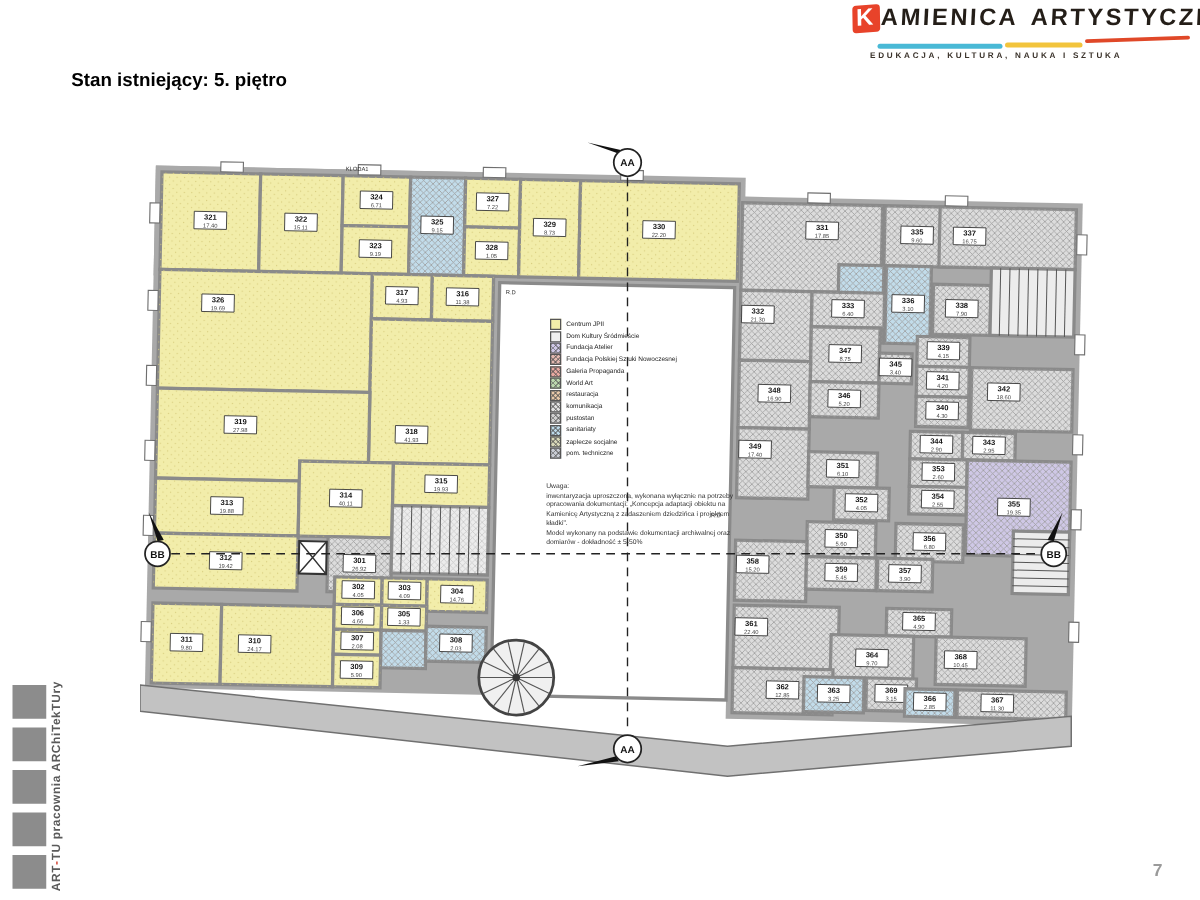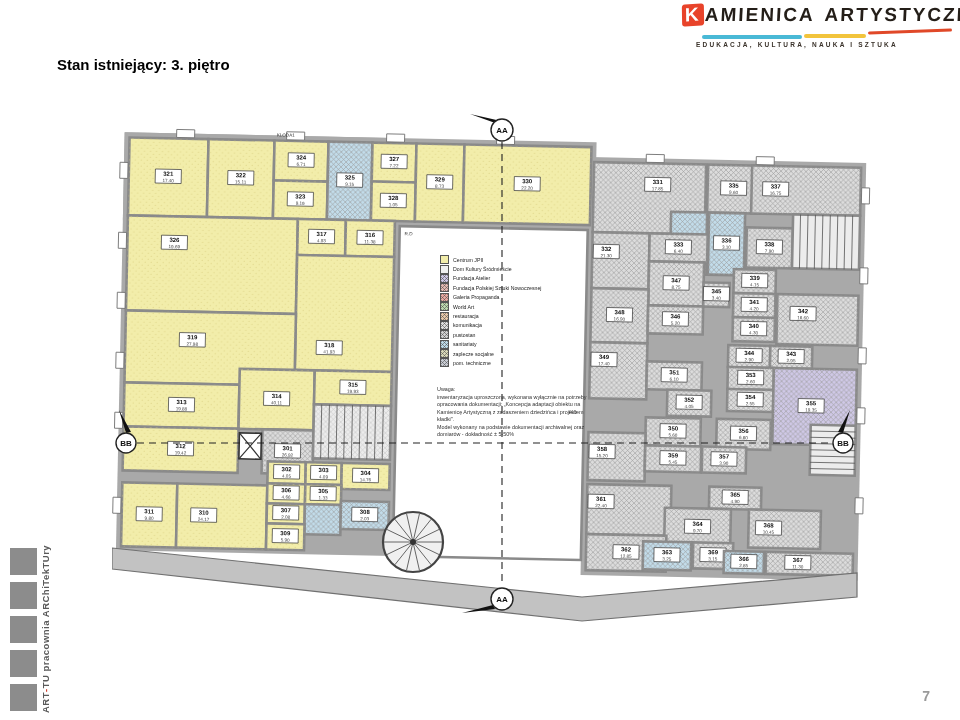--- a/index.html
+++ b/index.html
@@ -47,21 +47,21 @@
       repeating-linear-gradient(-45deg,rgba(80,80,80,.55) 0 1px,transparent 1px 3px);}
   .leg-lab{font-size:5.2px;color:#222;white-space:nowrap;}
   
   #note{position:absolute;left:437px;top:386px;width:152px;font-size:5.4px;line-height:1.4;
         color:#333;white-space:pre-line;}
 </style>
 </head>
 <body>
 <div id="page">
 
-  <div id="title">Stan istniejący: 3. piętro</div>
+  <div id="title">Stan istniejący: 5. piętro</div>
 
   <div id="logo">
     <div class="line1"><span class="kbox">K</span><span>AMIENICA</span><span class="w2">ARTYSTYCZNA</span></div>
     <div class="uline" id="ul-cyan"></div>
     <div class="uline" id="ul-yellow"></div>
     <div class="uline" id="ul-red"></div>
     <div class="sub">EDUKACJA, KULTURA, NAUKA I SZTUKA</div>
   </div>
 
   <svg id="plan" width="760" height="535" viewBox="0 0 760 535">

